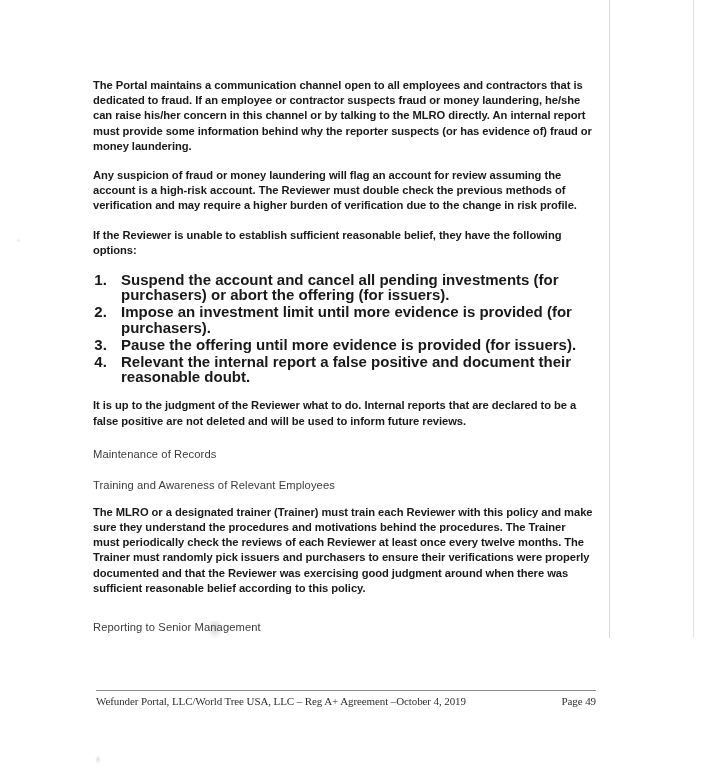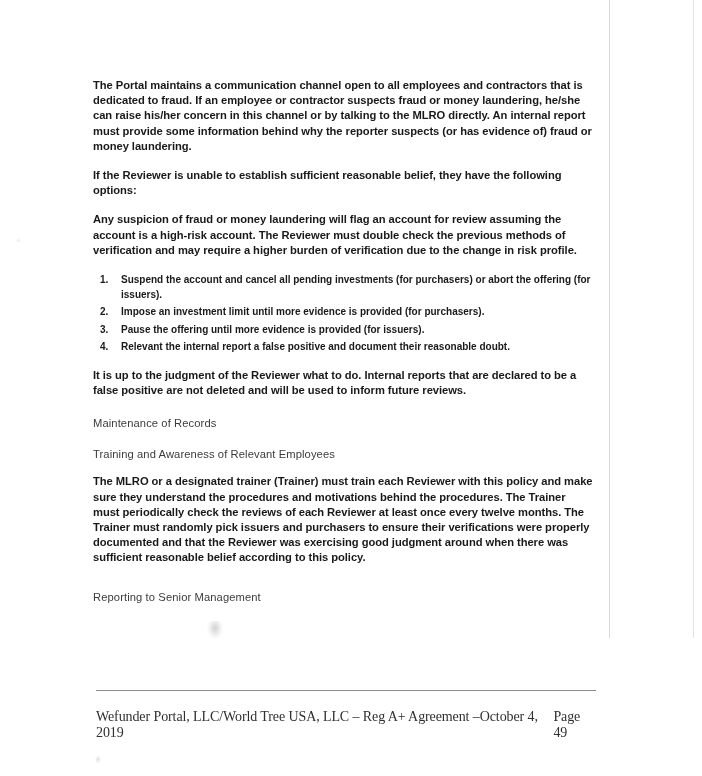--- a/index.html
+++ b/index.html
@@ -57,45 +57,45 @@
     font-size: 11.2px;
     line-height: 15px;
     font-weight: 400;
     color: #3b3b3b;
     letter-spacing: 0.1px;
   }
 
   ol.numbered {
     margin: 4px 0 14px 0;
     padding-left: 18px;
-    font-size: 10px;
+    font-size: 15px;
     line-height: 15.2px;
     font-weight: 600;
     color: #191919;
   }
   ol.numbered li {
     margin-bottom: 2px;
     padding-left: 10px;
   }
 
   .spacer-sm { height: 4px; }
   .spacer-md { height: 10px; }
 
   
   .footer {
     position: absolute;
     left: 96px;
     top: 690px;
     width: 500px;
     border-top: 1px solid #8c8c8c;
-    padding-top: 18px;
+    padding-top: 4px;
     display: flex;
     justify-content: space-between;
     align-items: baseline;
-    font-size: 14px;
+    font-size: 11px;
     color: #2f2f2f;
     letter-spacing: -0.1px;
   }
   .footer .left { font-family: "Liberation Serif", serif; }
   .footer .right { font-family: "Liberation Serif", serif; }
 
   
   .smudge {
     position: absolute;
     pointer-events: none;
@@ -127,23 +127,23 @@
 
 <div class="page">
 
   <div class="scan-edge-right a"></div>
   <div class="scan-edge-right b"></div>
 
   <div class="content">
 
     <p class="para">The Portal maintains a communication channel open to all employees and contractors that is dedicated to fraud. If an employee or contractor suspects fraud or money laundering, he/she can raise his/her concern in this channel or by talking to the MLRO directly. An internal report must provide some information behind why the reporter suspects (or has evidence of) fraud or money laundering.</p>
 
+    <p class="para">Any suspicion of fraud or money laundering will flag an account for review assuming the account is a high-risk account. The Reviewer must double check the previous methods of verification and may require a higher burden of verification due to the change in risk profile.</p>
+
     <p class="para">If the Reviewer is unable to establish sufficient reasonable belief, they have the following options:</p>
-
-    <p class="para">Any suspicion of fraud or money laundering will flag an account for review assuming the account is a high-risk account. The Reviewer must double check the previous methods of verification and may require a higher burden of verification due to the change in risk profile.</p>
 
     <ol class="numbered">
       <li>Suspend the account and cancel all pending investments (for purchasers) or abort the offering (for issuers).</li>
       <li>Impose an investment limit until more evidence is provided (for purchasers).</li>
       <li>Pause the offering until more evidence is provided (for issuers).</li>
       <li>Relevant the internal report a false positive and document their reasonable doubt.</li>
     </ol>
 
     <p class="para">It is up to the judgment of the Reviewer what to do. Internal reports that are declared to be a false positive are not deleted and will be used to inform future reviews.</p>
 

